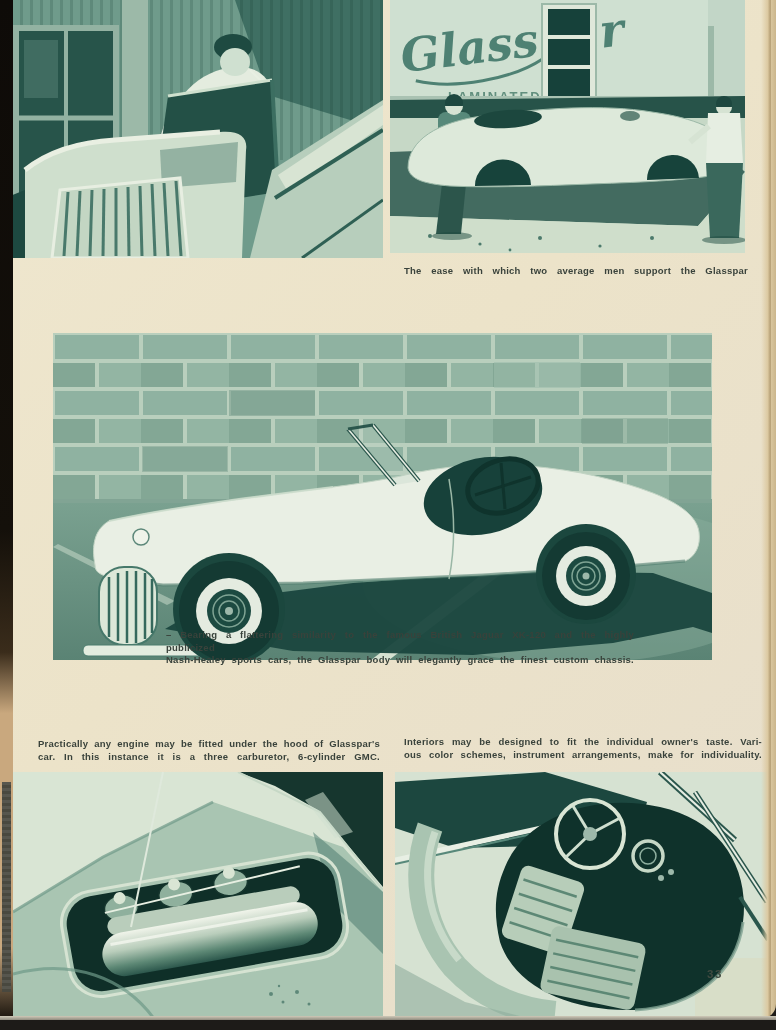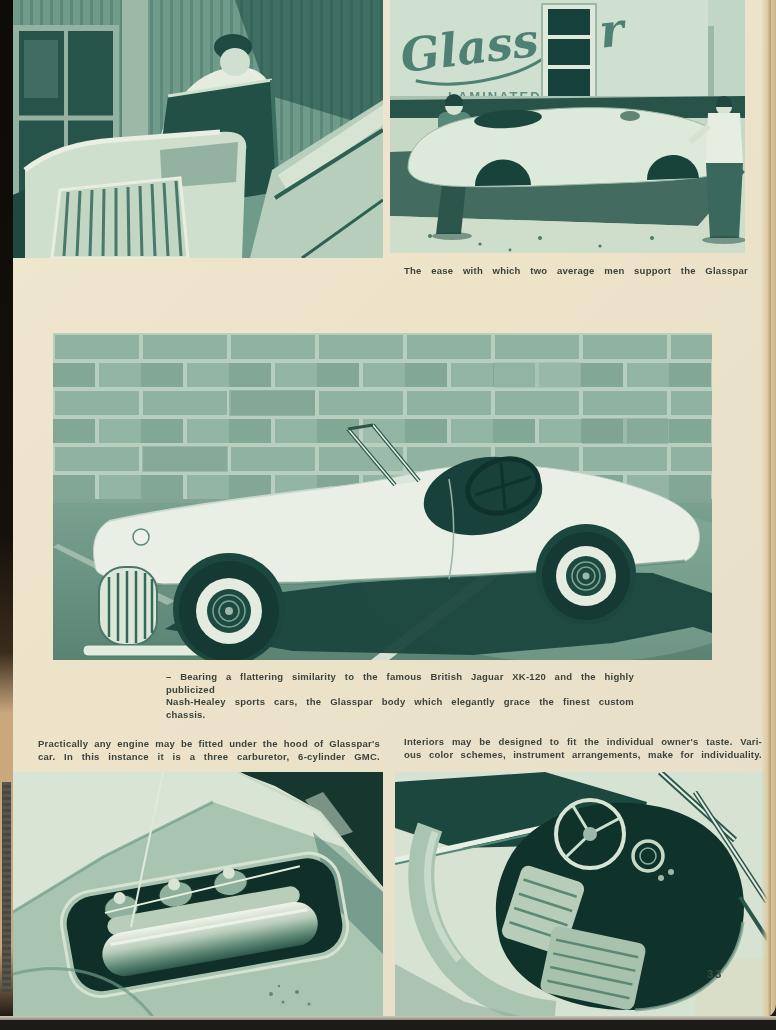--- a/index.html
+++ b/index.html
@@ -16,21 +16,21 @@
   .ph-tr{left:390px;top:0;width:355px;height:253px;}
   .ph-main{left:53px;top:333px;width:659px;height:327px;}
   .ph-bl{left:13px;top:772px;width:370px;height:248px;}
   .ph-br{left:395px;top:772px;width:373px;height:260px;}
   .cap{position:absolute;z-index:2;color:#39423b;
        font:bold 9.5px/12.5px "Liberation Sans",sans-serif;
        letter-spacing:.25px;word-spacing:2.5px;}
   .cap div{text-align:justify;text-align-last:justify;}
   .cap-tl{left:38px;top:265px;width:340px;}
   .cap-tr{left:404px;top:265px;width:344px;}
-  .cap-mid{left:166px;top:671px;width:468px;}
+  .cap-mid{left:166px;top:629px;width:468px;}
   .cap-bl{left:38px;top:738px;width:342px;}
   .cap-br{left:404px;top:736px;width:358px;}
   .edge-left{position:absolute;left:0;top:0;width:13px;height:1019px;z-index:5;
        background:linear-gradient(to bottom,#0e0b08 0%,#14100a 52%,#3a2c1b 64%,
                   #c9a87e 70%,#c9a87e 93%,#1a140d 100%);}
   .edge-left-slab{position:absolute;left:2px;top:782px;width:9px;height:210px;z-index:6;
        background:repeating-linear-gradient(to bottom,#57564e 0 3px,#49483f 3px 6px);}
   .edge-right{position:absolute;right:0;top:0;width:15px;height:1019px;z-index:5;
        background:linear-gradient(to right,rgba(217,200,160,0) 0%,#dcc9a1 45%,
                   #b49e74 62%,#d7c49c 70%,#cbb68c 100%);
@@ -248,21 +248,21 @@
             <circle cx="533" cy="243" r="14" fill="none" stroke="#7fa494" stroke-width="1.5"></circle>
             <circle cx="533" cy="243" r="9" fill="none" stroke="#7fa494" stroke-width="1.5"></circle>
             <circle cx="533" cy="243" r="3.5" fill="#9db8aa"></circle>
           </g>
         </g>
       </svg>
     </div>
 
     <div class="cap cap-mid">
       <div>– Bearing a flattering similarity to the famous British Jaguar XK-120 and the highly publicized</div>
-      <div>Nash-Healey sports cars, the Glasspar body which elegantly grace the finest custom chassis.</div>
+      <div>Nash-Healey sports cars, the Glasspar body will elegantly grace the finest custom chassis.</div>
     </div>
 
     <div class="cap cap-bl">
       <div>Practically any engine may be fitted under the hood of Glasspar's</div>
       <div>car. In this instance it is a three carburetor, 6-cylinder GMC.</div>
     </div>
 
     <div class="cap cap-br">
       <div>Interiors may be designed to fit the individual owner's taste. Vari-</div>
       <div>ous color schemes, instrument arrangements, make for individuality.</div>

